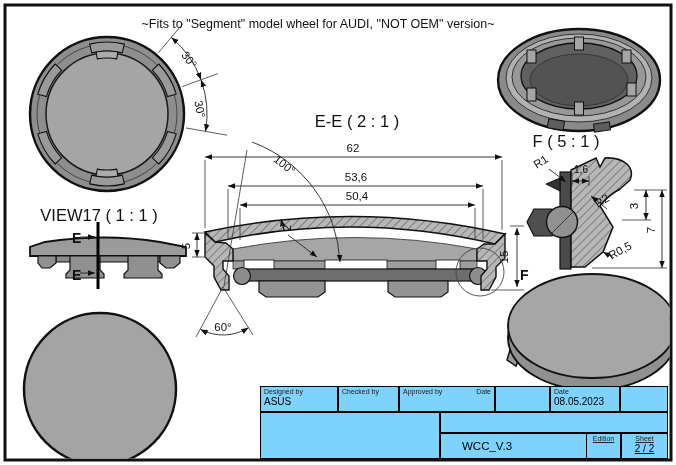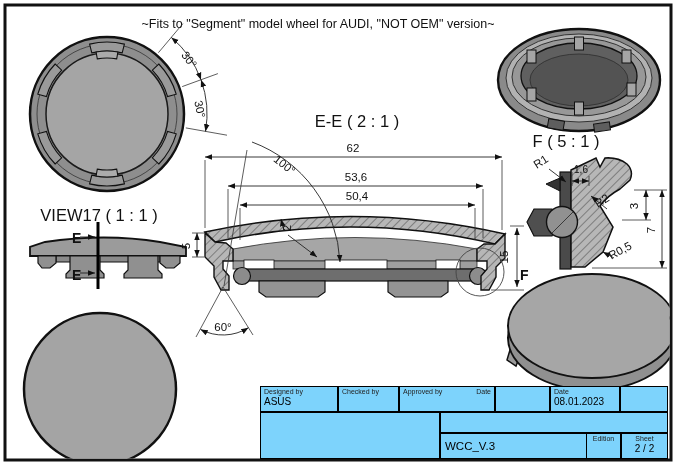--- a/index.html
+++ b/index.html
@@ -13,21 +13,21 @@
   .smalltxt{font:10px "Liberation Sans",sans-serif;fill:#111;}
   .viewtitle{font:16.5px "Liberation Sans",sans-serif;fill:#111;}
   .notetxt{font:12.5px "Liberation Sans",sans-serif;fill:#111;}
   .marktxt{font:600 14px "Liberation Sans",sans-serif;fill:#111;}
   
   #titleblock{position:absolute;left:260px;top:386px;width:408px;height:73px;background:#fff;}
   .tb-cell{position:absolute;border:1.5px solid #000;box-sizing:border-box;background:#7dd3fc;}
   .tb-label{font-size:7px;color:#222;padding:1px 3px;display:flex;justify-content:space-between;}
   .tb-value{font-size:10px;color:#000;padding:0 3px;}
   .tb-big{font-size:11.5px;color:#000;padding:6px 4px;}
-  .tb-center{text-align:center;}
+  .tb-center{text-align:center;text-decoration:underline;}
 </style>
 </head>
 <body>
 
 <svg width="676" height="465" viewBox="0 0 676 465">
   <defs>
     <marker id="arw" viewBox="0 0 10 10" refX="9" refY="5" markerWidth="9" markerHeight="9" orient="auto-start-reverse">
       <path d="M0,1.5 L9,5 L0,8.5 Z" fill="#111"></path>
     </marker>
     <pattern id="hatch" width="6" height="6" patternUnits="userSpaceOnUse" patternTransform="rotate(45)">
@@ -242,28 +242,28 @@
     <div class="tb-label">
       <span>Approved by</span>
       <span>Date</span>
     </div>
   </div>
   <div class="tb-cell" style="left:235px;top:0;width:55px;height:26px;"></div>
   <div class="tb-cell" style="left:290px;top:0;width:70px;height:26px;">
     <div class="tb-label">
         <span>Date</span>
       </div>
-    <div class="tb-value">08.01.2023</div>
+    <div class="tb-value">08.05.2023</div>
   </div>
   <div class="tb-cell" style="left:360px;top:0;width:48px;height:26px;"></div>
 
   <div class="tb-cell" style="left:0;top:26px;width:180px;height:47px;"></div>
   <div class="tb-cell" style="left:180px;top:26px;width:228px;height:21px;"></div>
 
-  <div class="tb-cell" style="left:180px;top:47px;width:162px;height:26px;">
+  <div class="tb-cell" style="left:180px;top:47px;width:162px;height:26px;padding-left:17px;">
     <div class="tb-big">WCC_V.3</div>
   </div>
   <div class="tb-cell" style="left:326px;top:47px;width:35px;height:26px;">
     <div class="tb-label tb-center">
         <span style="width:100%;">Edition</span>
       </div>
   </div>
   <div class="tb-cell" style="left:361px;top:47px;width:47px;height:26px;">
     <div class="tb-label tb-center">
         <span style="width:100%;">Sheet</span>

